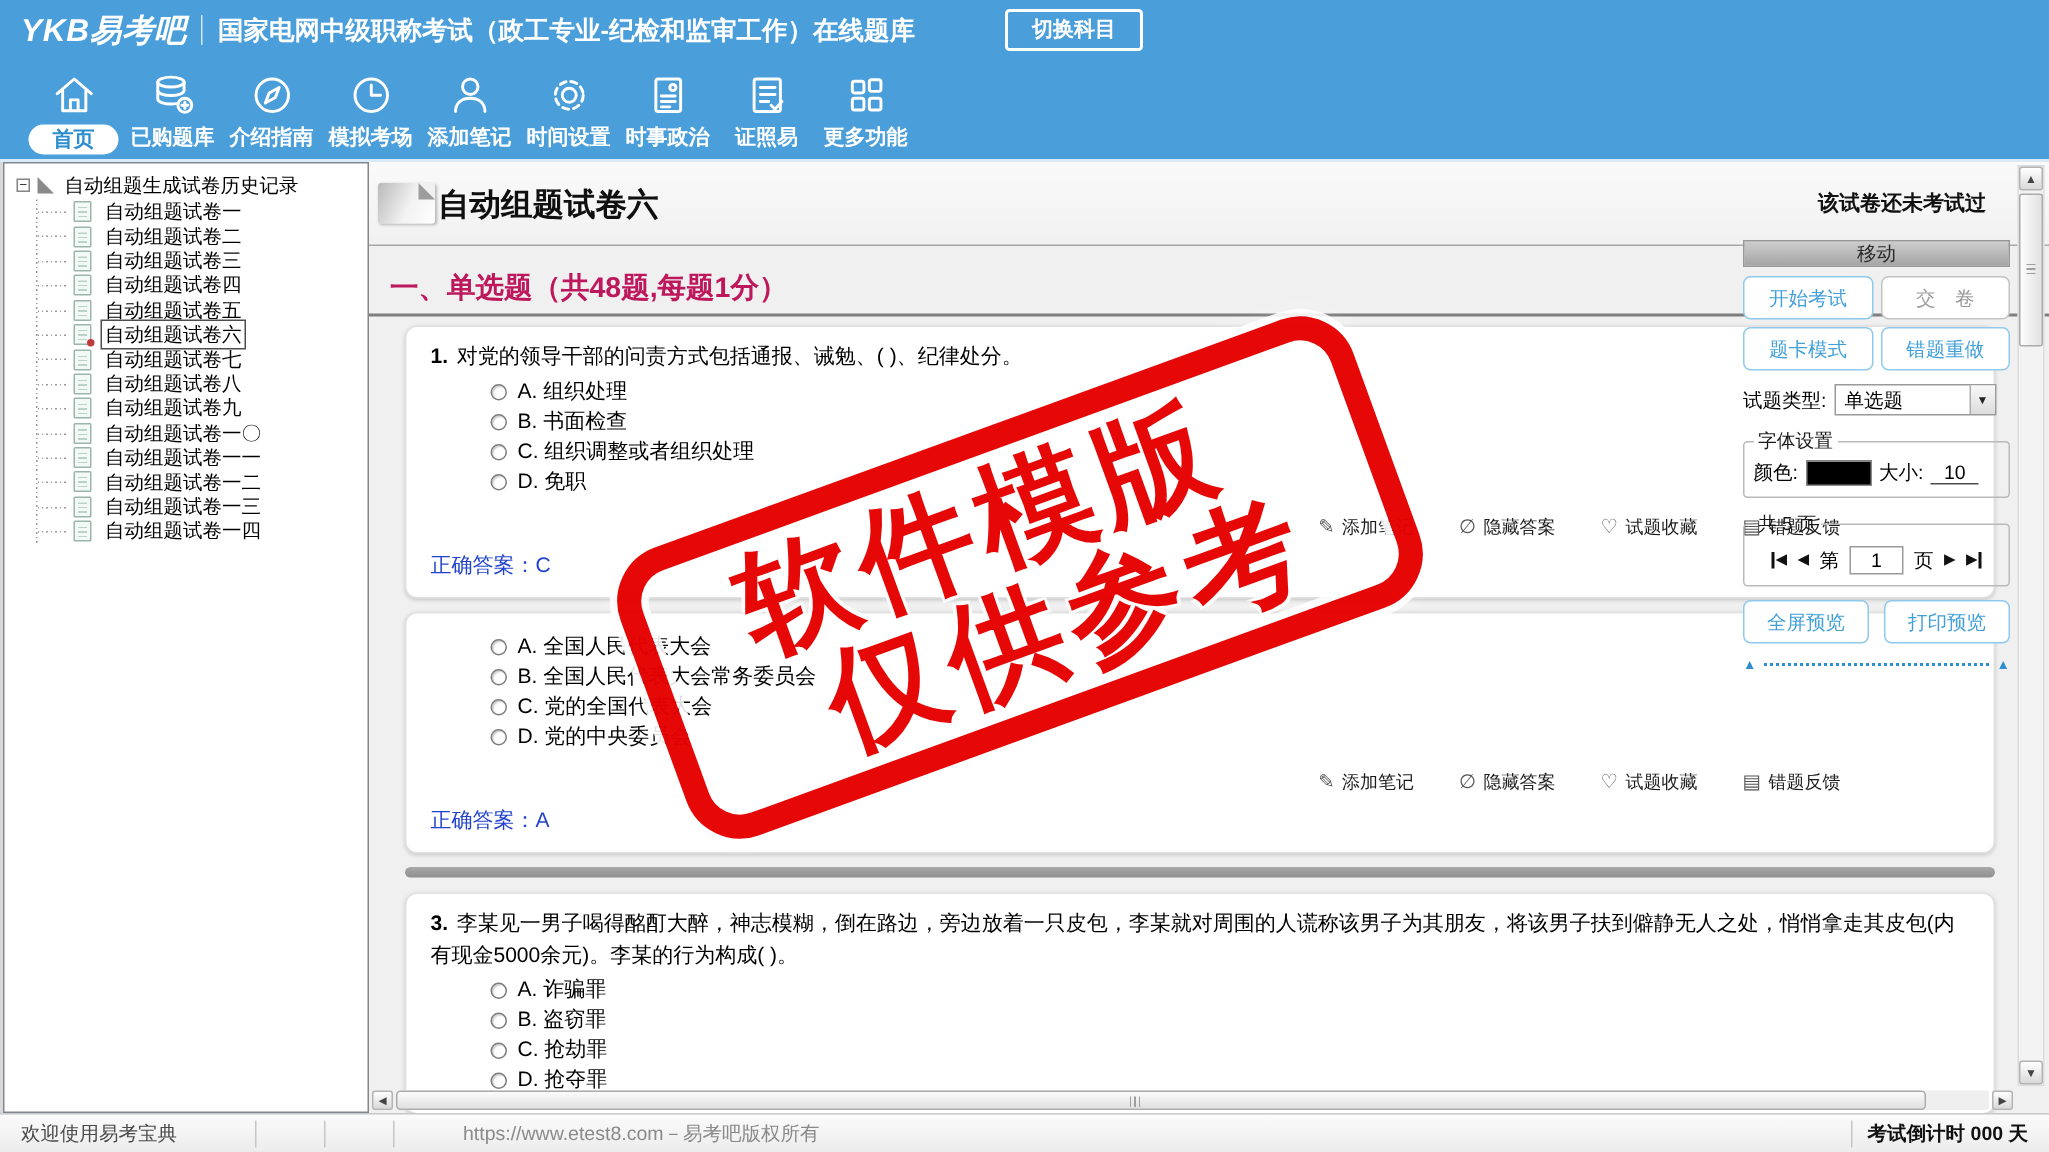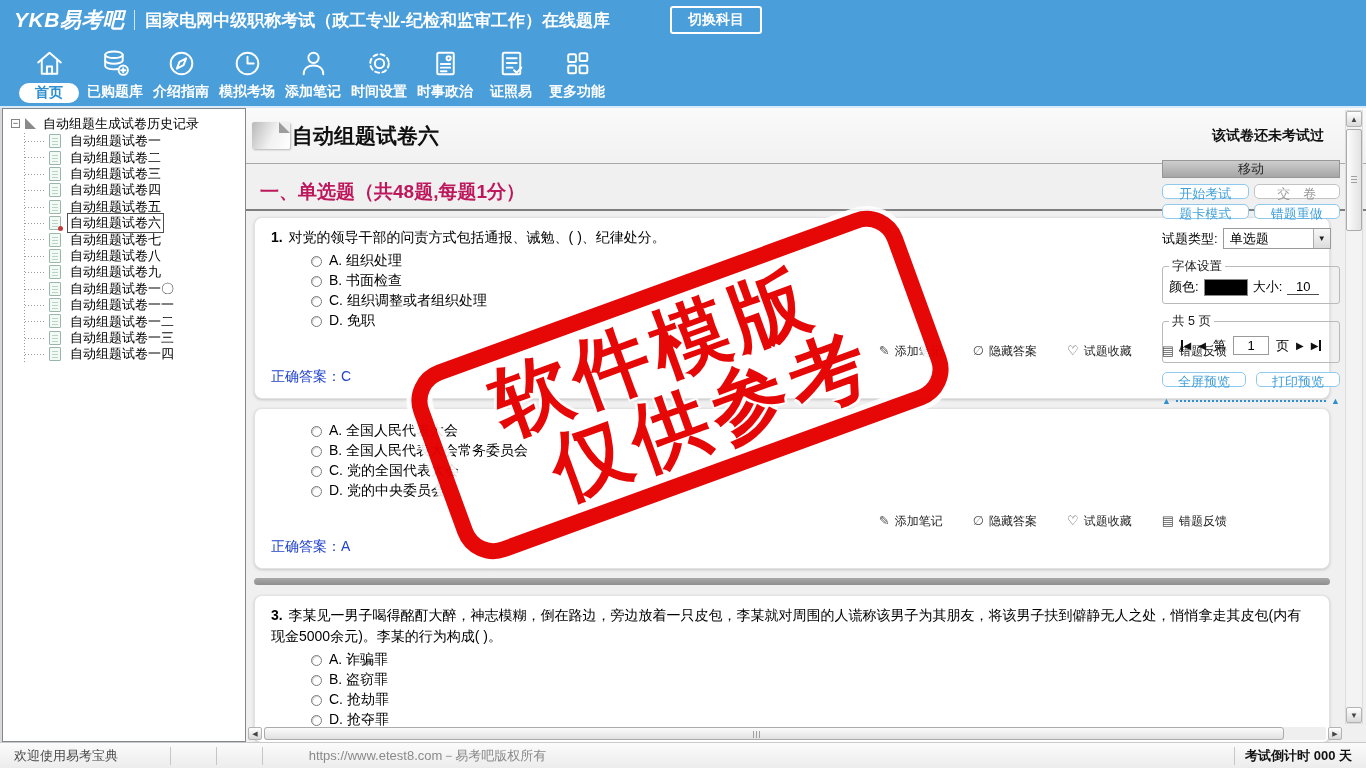--- a/index.html
+++ b/index.html
@@ -40,40 +40,40 @@
 
   
   .main-area { flex:1; position:relative; background:#f0f0f0; overflow:hidden; }
   .title-row { height:56px; background:linear-gradient(#fafafa,#f1f1f1); border-bottom:1px solid #a8a8a8; display:flex; align-items:center; padding-left:6px; }
   .page-icon { width:38px; height:27px; background:linear-gradient(115deg,#b9b9b9,#f2f2f2 55%,#ffffff); border-radius:2px; position:relative; margin-right:2px; flex:none; box-shadow:1px 1px 2px rgba(0,0,0,.25); }
   .page-icon::after { content:""; position:absolute; right:0; top:0; border-top:11px solid #f0f0f0; border-left:11px solid #9d9d9d; }
   .paper-title { font-size:21px; font-weight:bold; color:#101010; }
   .status-note { margin-left:auto; margin-right:42px; font-size:14px; font-weight:bold; color:#111; }
   .section-row { height:47px; padding:15px 0 0 14px; font-size:19px; font-weight:bold; color:#be185d; border-bottom:2px solid #7e7e7e; background:#f0f0f0; }
 
-  .questions { padding:6px 0 0 0; }
+  .questions { padding:6px 0 0 16px; }
   .qcard { background:#fff; border:1px solid #e2e2e2; border-radius:8px; box-shadow:0 1px 3px rgba(0,0,0,.18); margin:0 36px 9px 8px; padding:9px 16px 12px 16px; }
   .qtext { font-size:14px; color:#000; line-height:1.5; }
   .qtext b { margin-right:2px; }
   .qopts { margin:3px 0 0 40px; }
   .opt { display:flex; align-items:center; height:20px; cursor:pointer; }
   .radio { width:11px; height:11px; border:1px solid #7b7b7b; border-radius:50%; background:#fff; box-shadow:inset 1px 1px 1px #cfcfcf; margin-right:7px; flex:none; }
   .opt-text { font-size:14px; color:#000; }
   .qactions { display:flex; justify-content:flex-end; gap:30px; margin:12px 86px 2px 0; }
   .qact { font-size:12px; color:#1c1c1c; cursor:pointer; white-space:nowrap; }
   .qact-icon { color:#555; margin-right:5px; font-size:13px; }
   .qanswer { margin-top:8px; font-size:14px; color:#2244cc; }
   .divider-bar { height:7px; background:linear-gradient(#a8a8a8,#8f8f8f); border-radius:4px; margin:3px 36px 10px 8px; }
 
   
   .float-panel { position:absolute; top:52px; right:26px; width:178px; z-index:10; }
   .drag-bar { height:18px; background:linear-gradient(#cdcdcd,#a5a5a5); border:1px solid #979797; text-align:center; font-size:13px; color:#2b2b2b; line-height:16px; cursor:move; }
   .timer-box { margin-top:2px; height:26px; background:#fff; border:1px solid #bdbdbd; text-align:center; font-size:15px; color:#000; line-height:24px; }
   .btn-grid { display:grid; grid-template-columns:1fr 1fr; gap:5px; margin-top:6px; }
-  .pbtn { height:15px; background:#fff; border:1px solid #8fc9ec; border-radius:5px; color:#42a0d9; font-size:13px; cursor:pointer; font-family:inherit; white-space:nowrap; }
+  .pbtn { height:29px; background:#fff; border:1px solid #8fc9ec; border-radius:5px; color:#42a0d9; font-size:13px; cursor:pointer; font-family:inherit; white-space:nowrap; }
   .pbtn.disabled { border-color:#c3c3c3; color:#9a9a9a; }
   .type-row { display:flex; align-items:center; margin-top:9px; font-size:13px; color:#000; gap:5px; }
   .select { width:108px; height:21px; background:#fff; border:1px solid #9a9a9a; display:flex; align-items:center; justify-content:space-between; padding-left:6px; font-size:13px; cursor:pointer; }
   .dd-arrow { width:17px; height:100%; background:linear-gradient(#f8f8f8,#dcdcdc); border-left:1px solid #ababab; font-size:8px; color:#222; display:flex; align-items:center; justify-content:center; }
   .fset { border:1px solid #b9b9b9; border-radius:3px; margin-top:9px; padding:3px 6px 7px 6px; background:transparent; }
   .fset legend { font-size:12.5px; color:#1a1a1a; padding:0 3px; }
   .font-row { display:flex; align-items:center; gap:5px; font-size:13px; color:#000; }
   .swatch { width:44px; height:17px; background:#000; border:1px solid #8a8a8a; cursor:pointer; }
   .size-input { width:32px; border:none; border-bottom:1px solid #4c4c4c; background:transparent; font-size:13px; text-align:center; color:#000; font-family:inherit; }
   .pg-row { display:flex; align-items:center; justify-content:center; gap:7px; font-size:13px; color:#000; padding-top:3px; }

